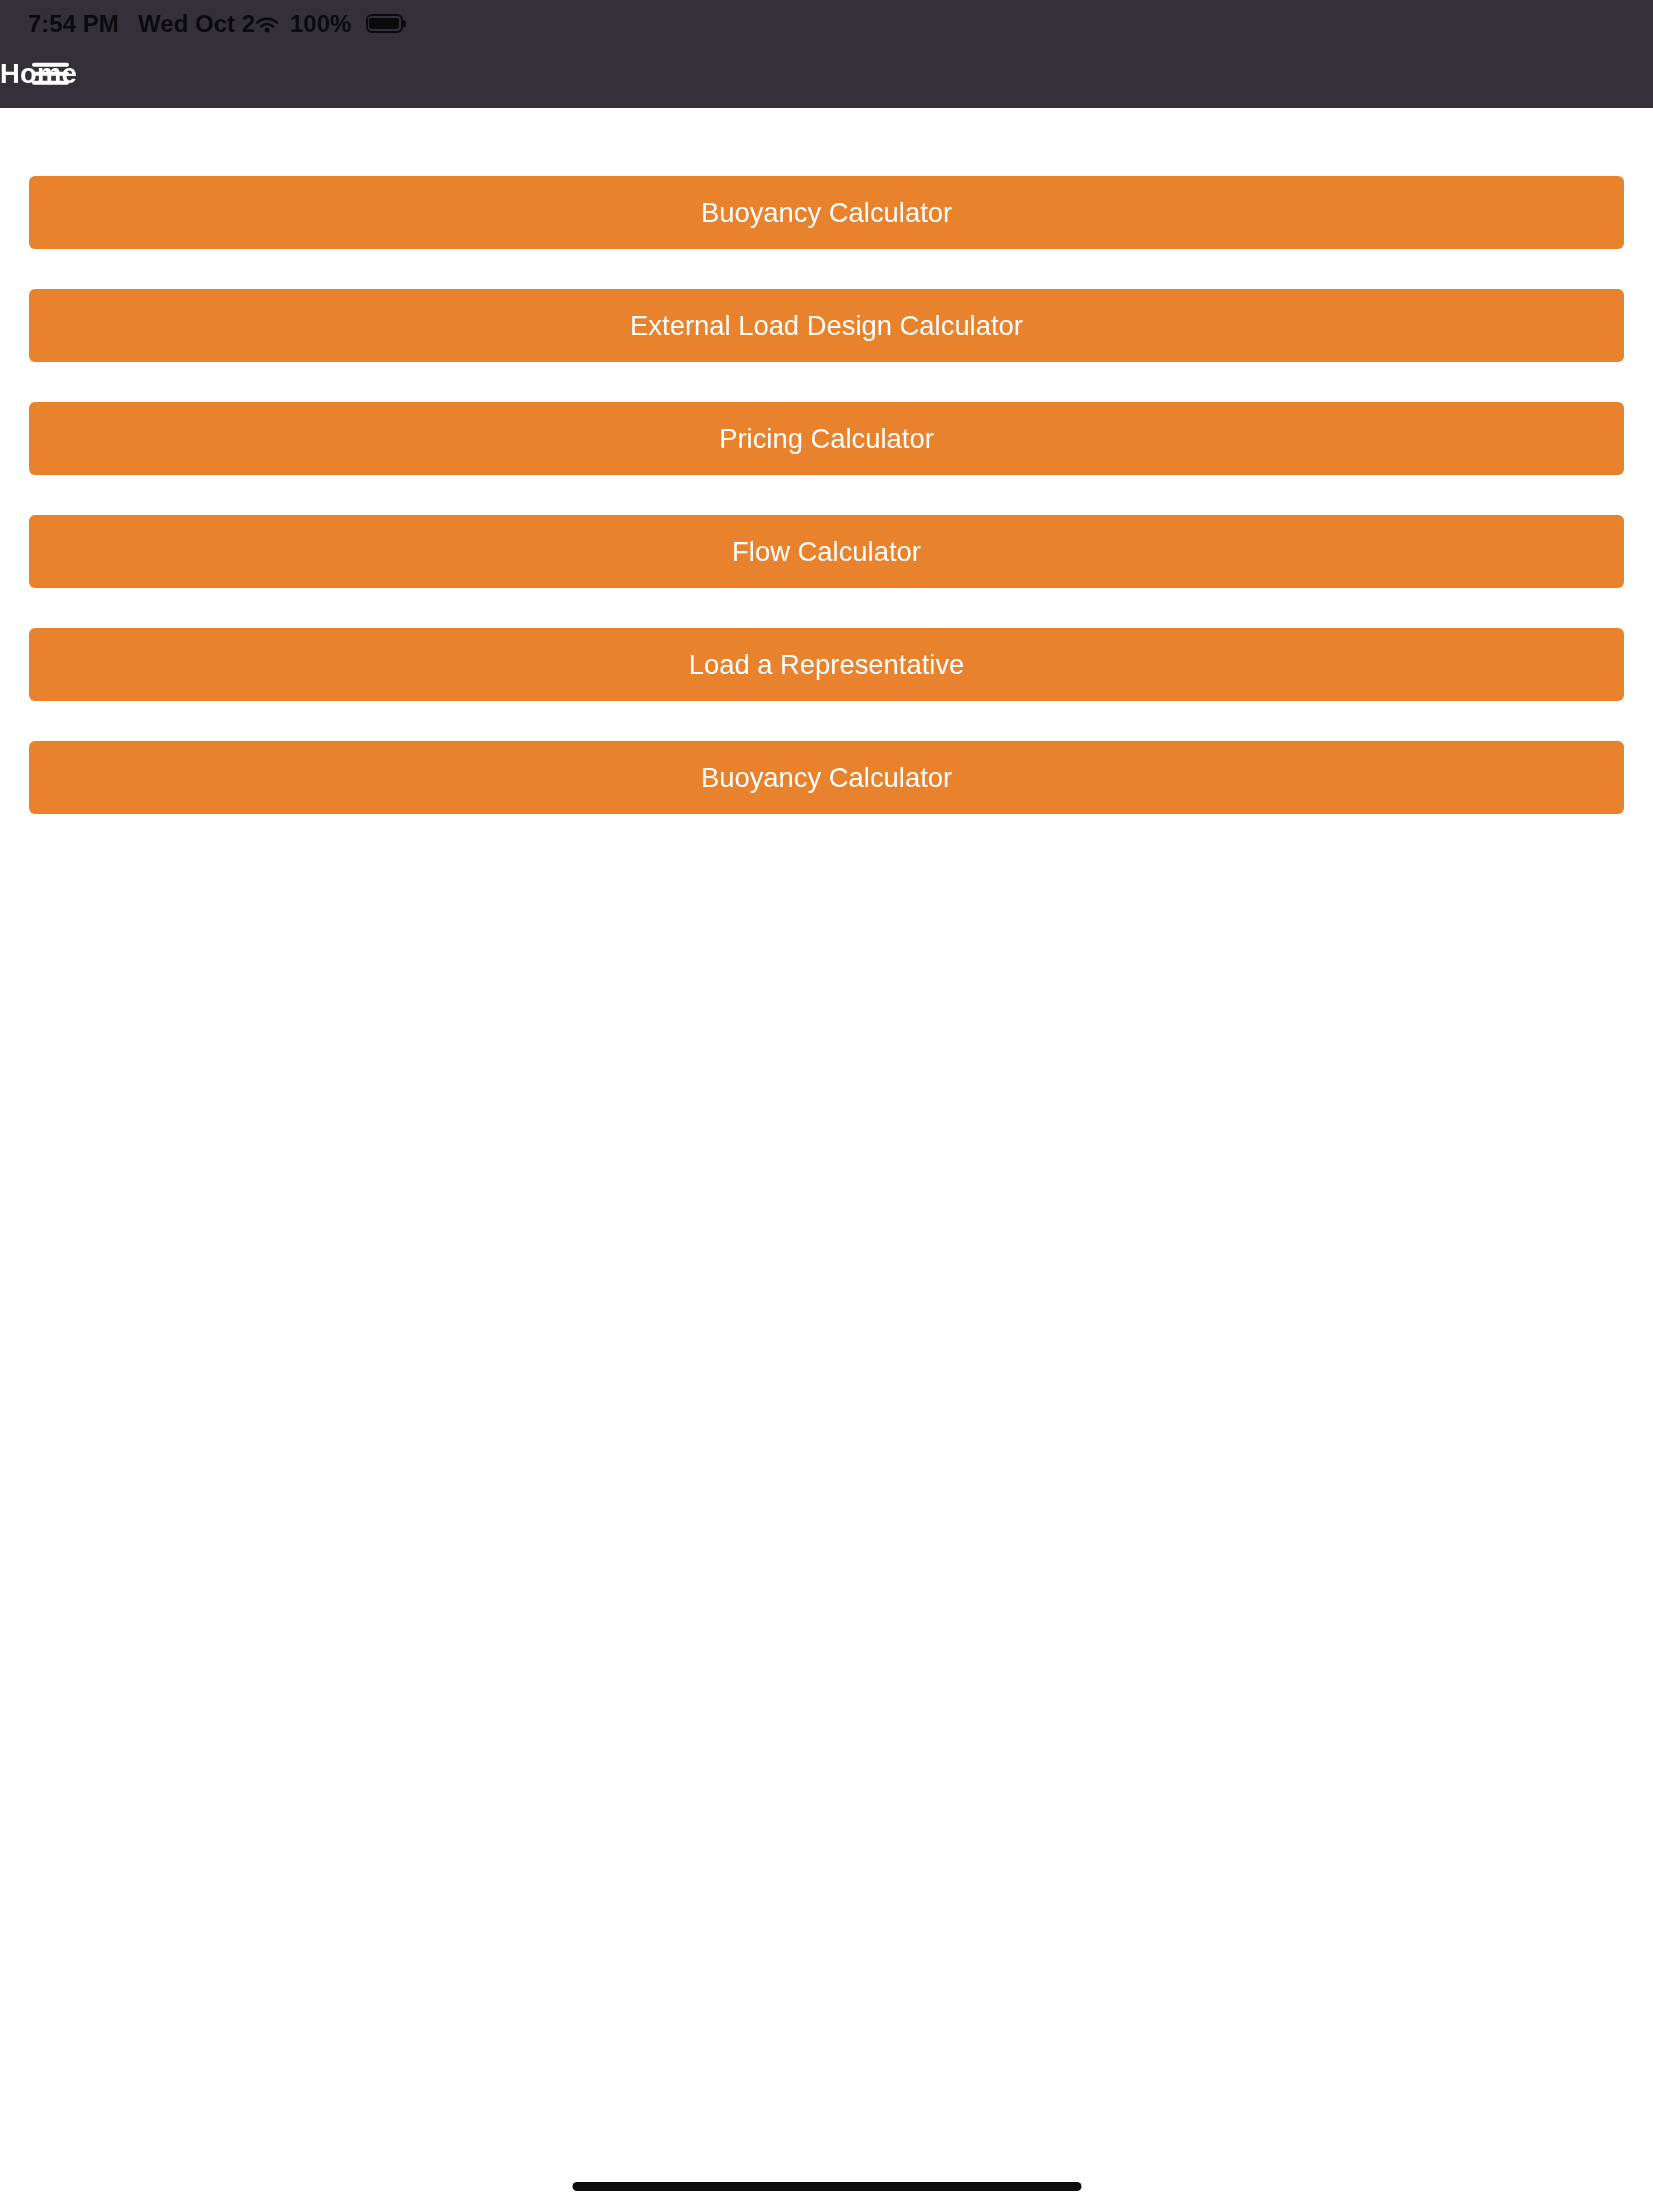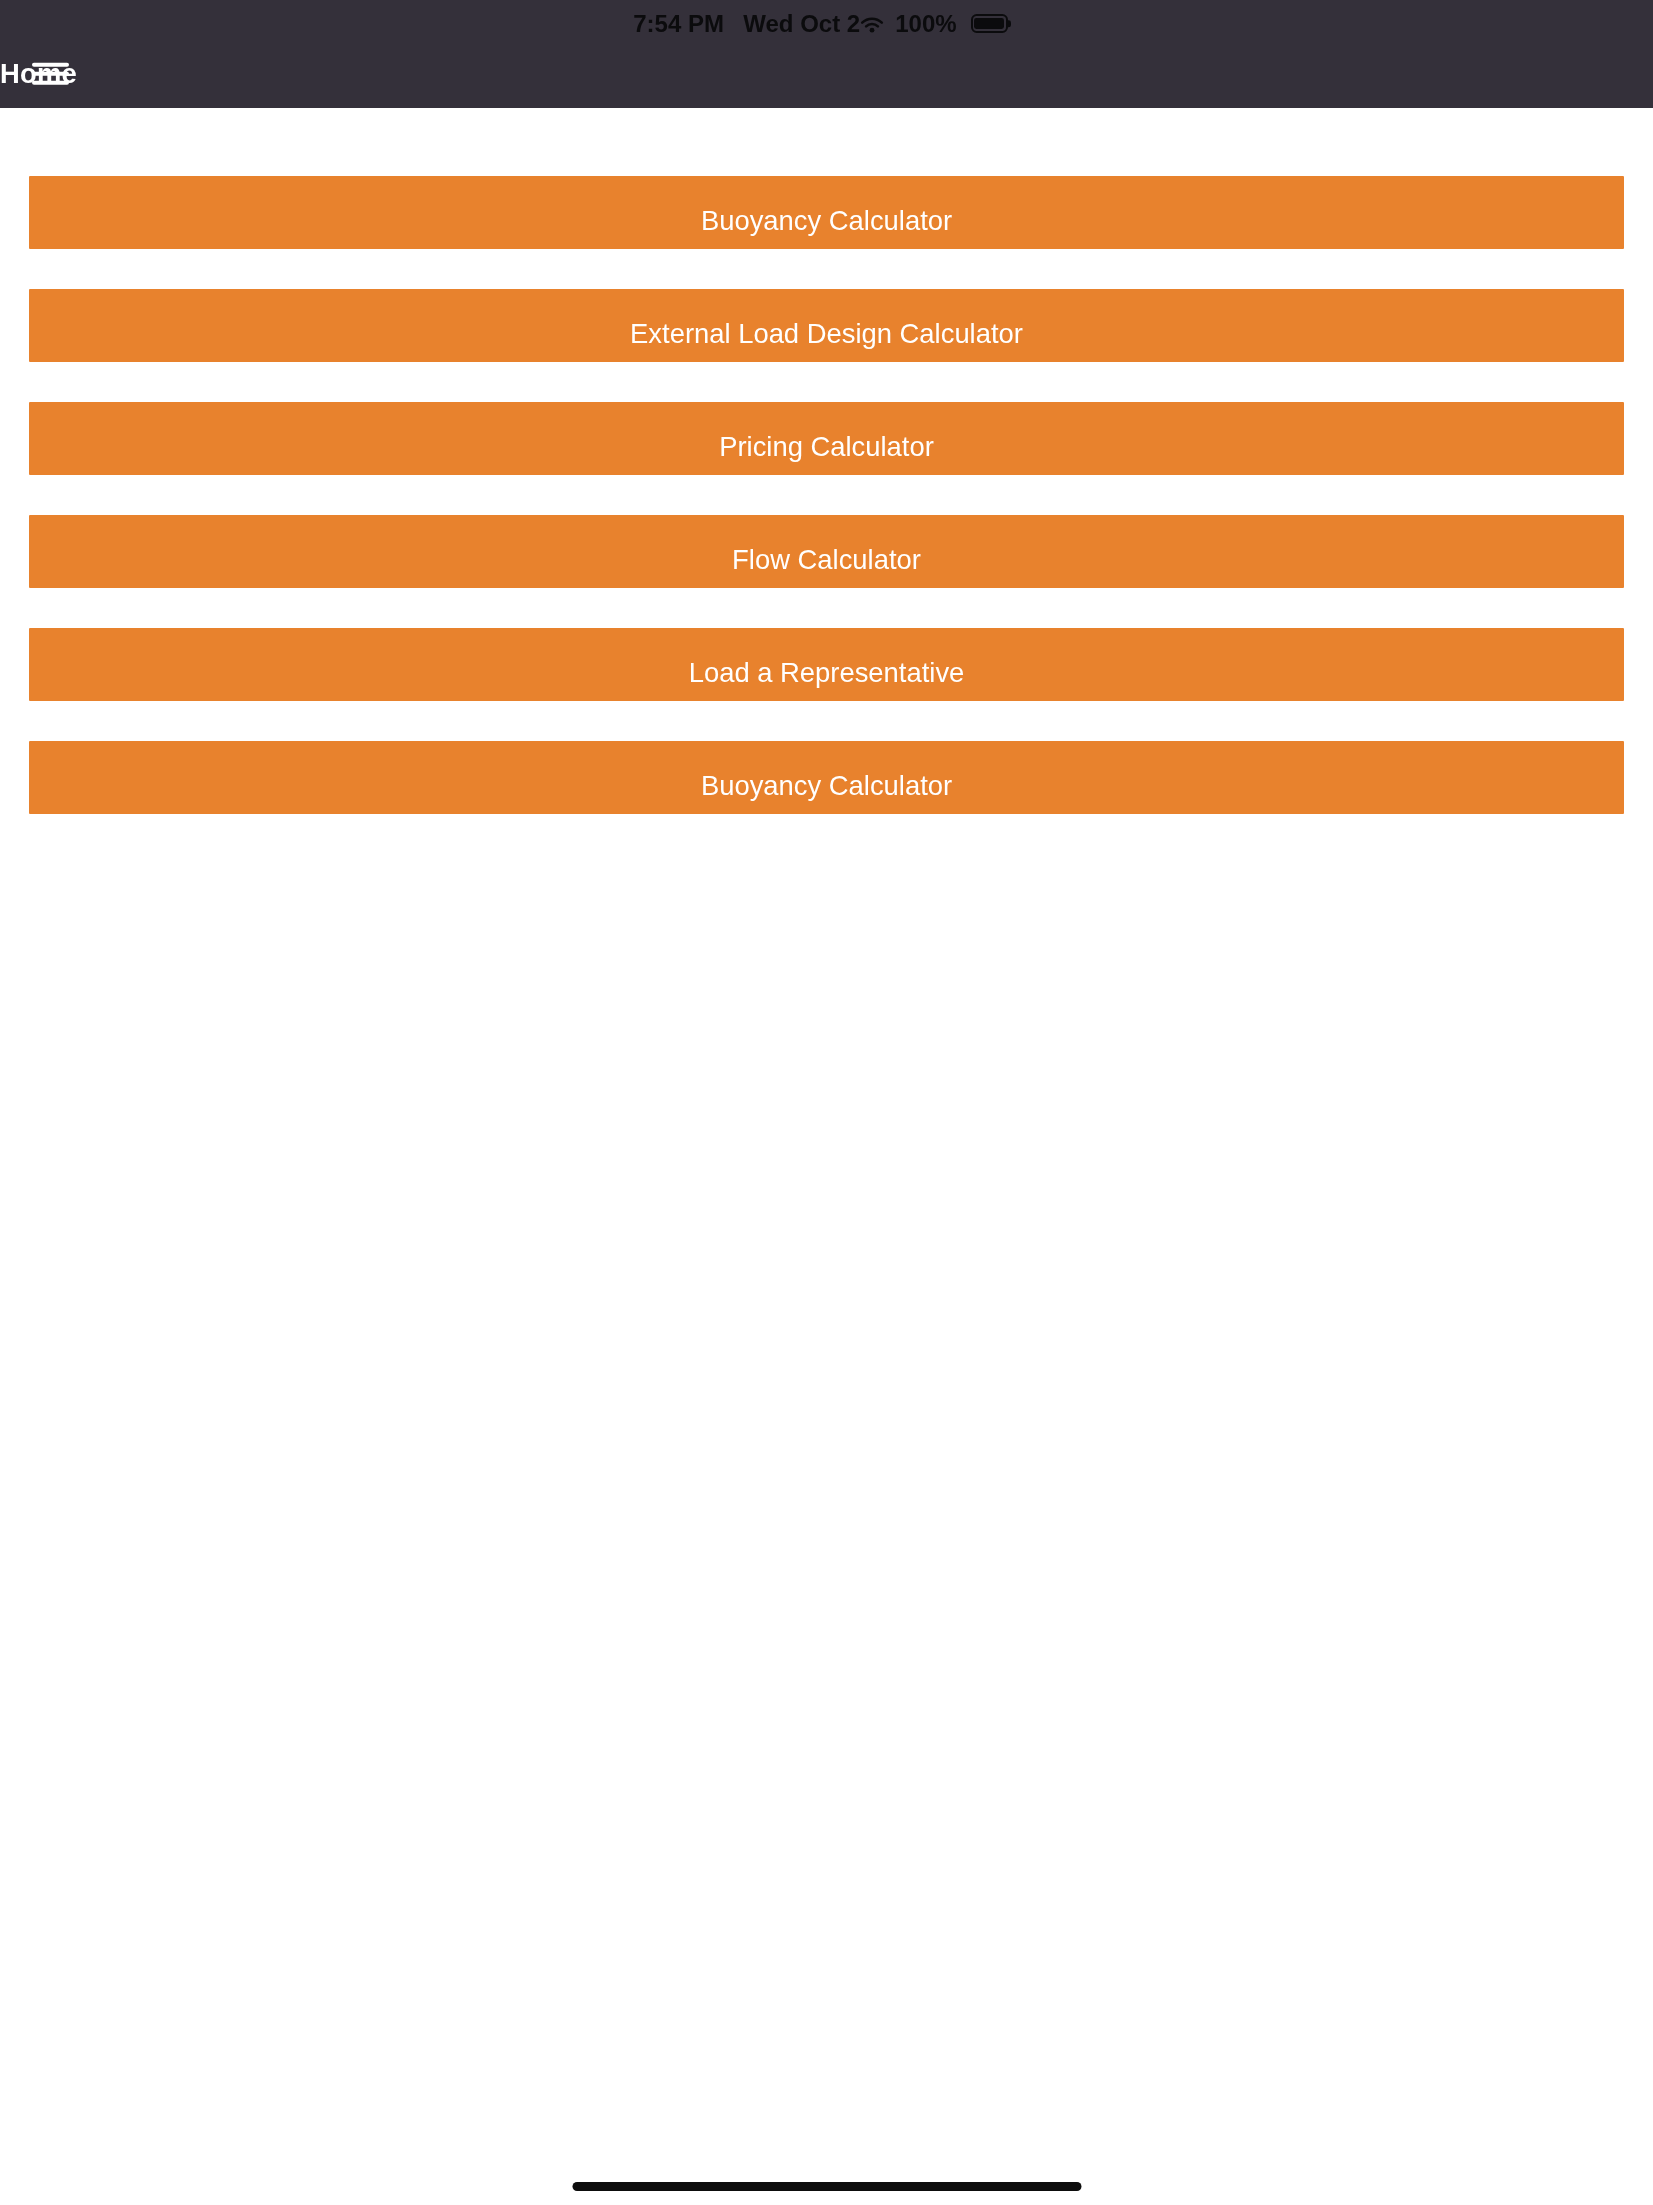--- a/index.html
+++ b/index.html
@@ -18,21 +18,21 @@
     background: #34303a;
     color: #ffffff;
   }
 
   .status-bar {
     position: absolute;
     top: 0; left: 0; right: 16px;
     height: 39px;
     display: flex;
     align-items: center;
-    justify-content: center;
+    justify-content: flex-start;
     padding: 8px 24px 0 28px;
     color: #0b0b0d;
     font-size: 24px;
     font-weight: 600;
   }
   .status-left { display: flex; align-items: center; gap: 19.4px; }
   .status-right { display: flex; align-items: center; gap: 11px; }
   .status-right svg { display: block; }
 
   .battery {
@@ -104,22 +104,22 @@
     height: 73px;
     background: #e8822d;
     border: none;
     color: #ffffff;
     font-family: "Liberation Sans", "DejaVu Sans", sans-serif;
     font-size: 27.4px;
     font-weight: 400;
     text-align: center;
     line-height: 73px;
     cursor: pointer;
-    border-radius: 1px;
-    padding: 8px;
+    border-radius: 6px;
+    padding: 0;
   }
 
   
   .home-indicator {
     position: absolute;
     bottom: 13.7px;
     left: 50%;
     transform: translateX(-50%);
     width: 509px;
     height: 9px;

